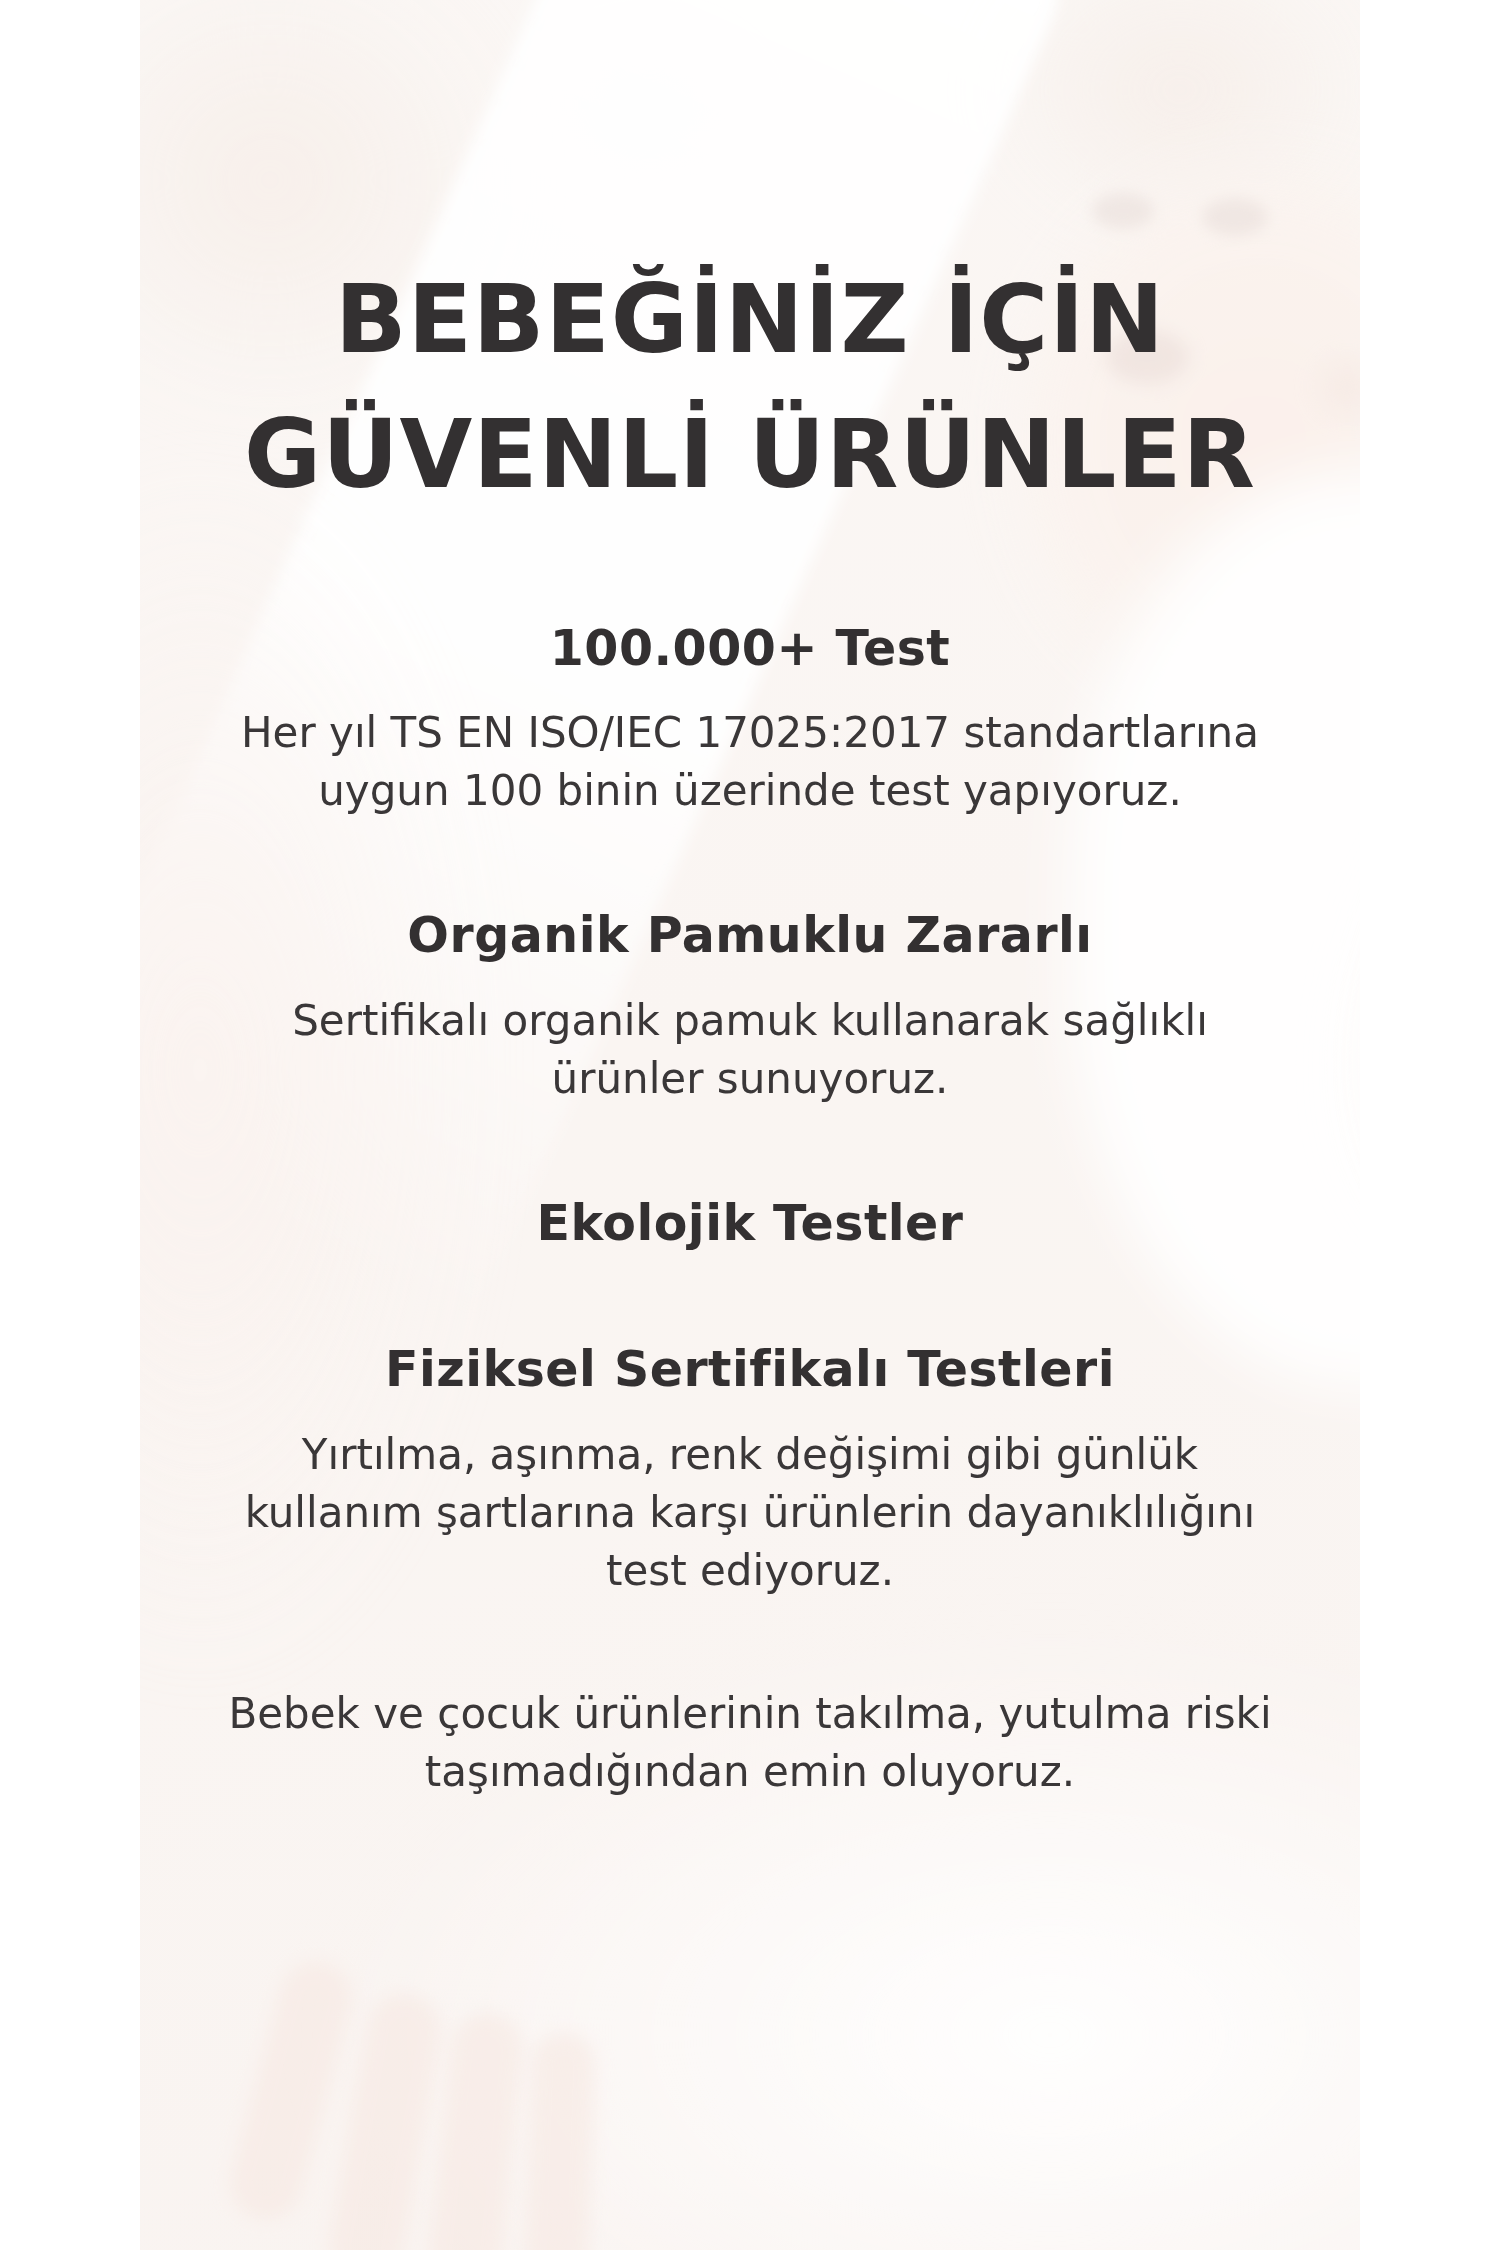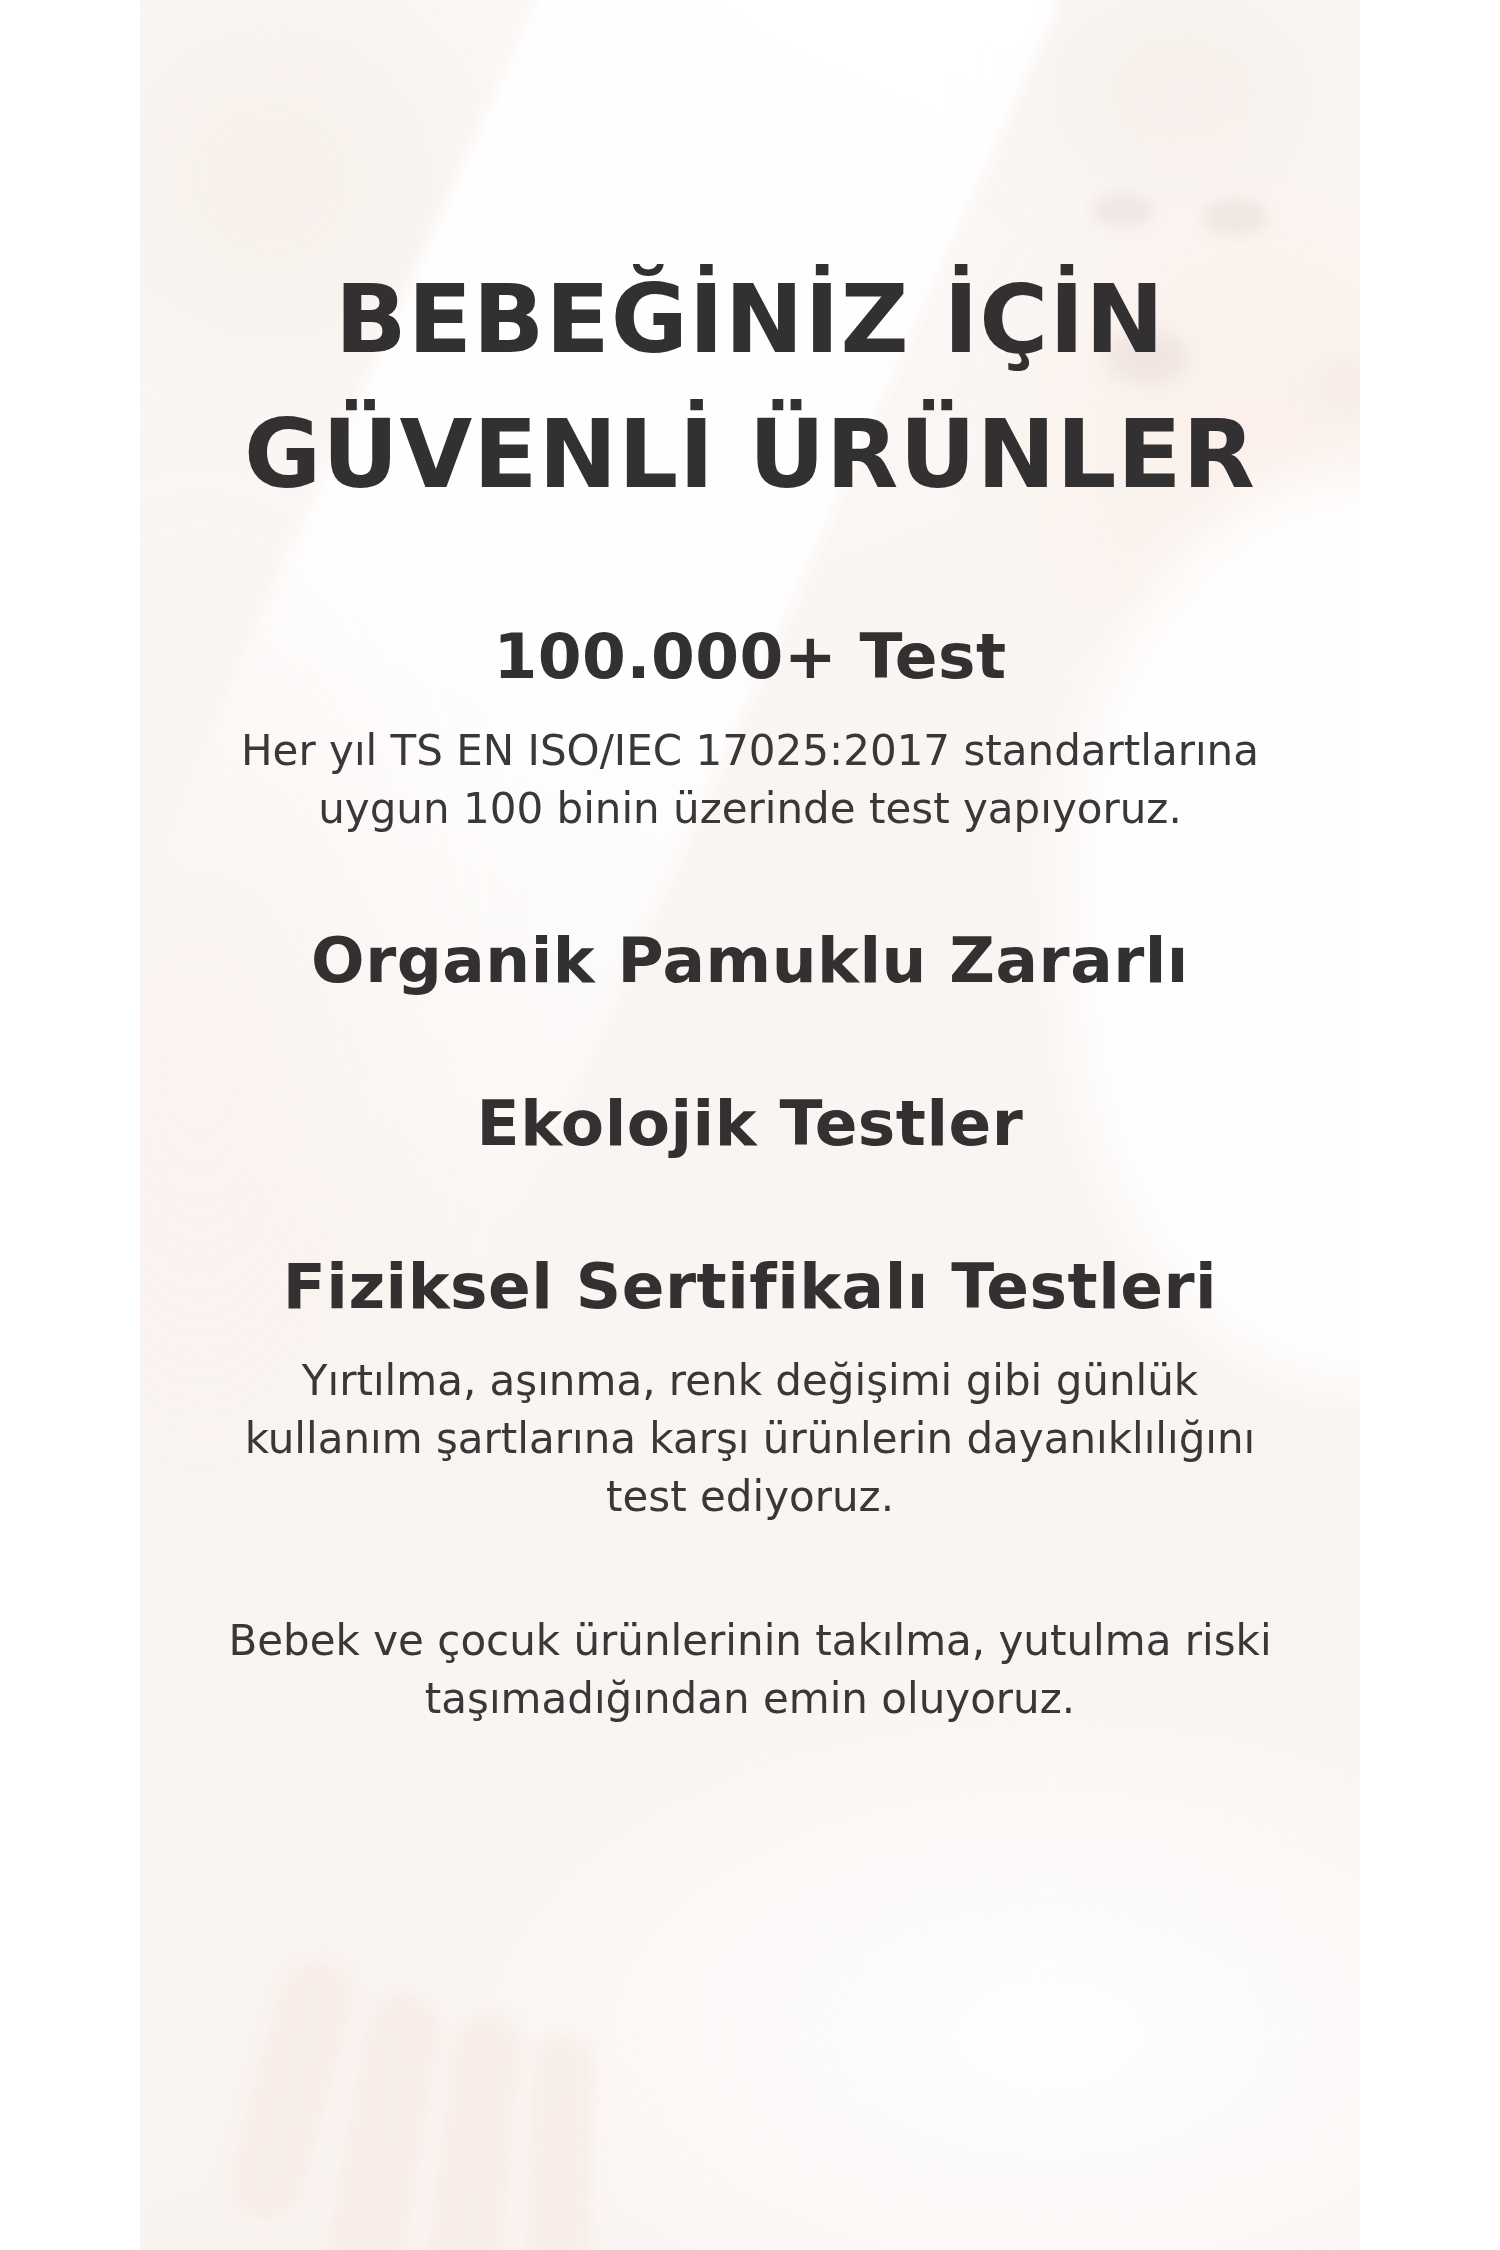--- a/index.html
+++ b/index.html
@@ -114,21 +114,21 @@
     letter-spacing: 1px;
     white-space: pre-line;
     color: #333031;
   }
 
   section.feature { margin-top: 86px; }
   section.feature:first-of-type { margin-top: 96px; }
 
   section.feature h2 {
     margin: 0;
-    font-size: 63px;
+    font-size: 49px;
     line-height: 1.22;
     font-weight: bold;
     letter-spacing: 0.5px;
     color: #333031;
   }
 
   section.feature p {
     margin: 26px auto 0;
     max-width: 1280px;
     font-size: 42px;
@@ -170,20 +170,22 @@
 GÜVENLİ ÜRÜNLER</h1>
 
     <section class="feature">
       <h2>100.000+ Test</h2>
       <p>Her yıl TS EN ISO/IEC 17025:2017 standartlarına
 uygun 100 binin üzerinde test yapıyoruz.</p>
     </section>
 
     <section class="feature">
       <h2>Organik Pamuklu Zararlı</h2>
+      <p>Sertifikalı organik pamuk kullanarak sağlıklı
+ürünler sunuyoruz.</p>
     </section>
 
     <section class="feature">
       <h2>Ekolojik Testler</h2>
     </section>
 
     <section class="feature">
       <h2>Fiziksel Sertifikalı Testleri</h2>
       <p>Yırtılma, aşınma, renk değişimi gibi günlük
 kullanım şartlarına karşı ürünlerin dayanıklılığını

